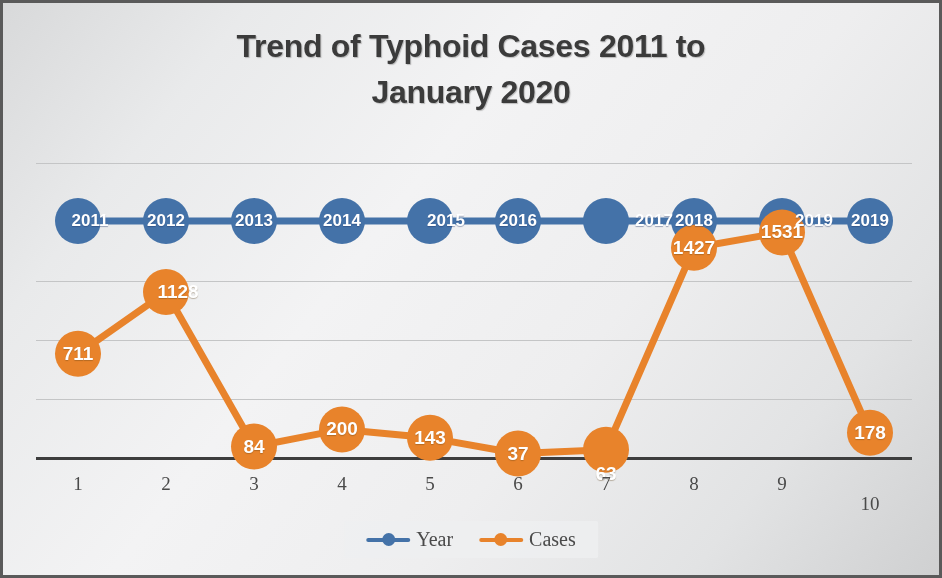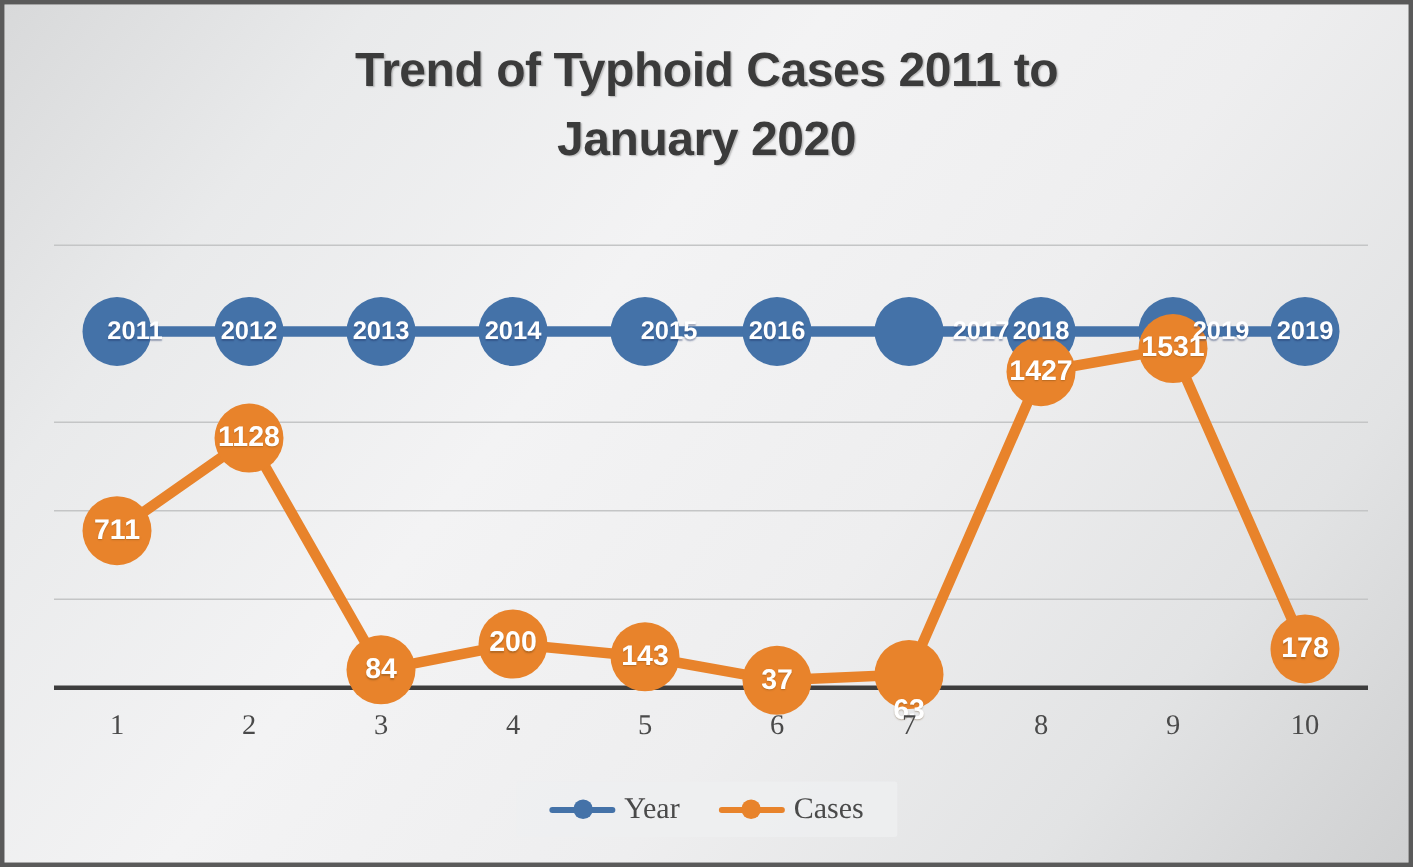--- a/index.html
+++ b/index.html
@@ -186,21 +186,21 @@
         <div class="marker-label year" style="left: 306px; top: 58px;">2014</div>
         <div class="marker-label year" style="left: 394px; top: 58px; margin-left: 16px;">2015</div>
         <div class="marker-label year" style="left: 482px; top: 58px;">2016</div>
         <div class="marker-label year" style="left: 570px; top: 58px; margin-left: 48px;">2017</div>
         <div class="marker-label year" style="left: 658px; top: 58px;">2018</div>
         <div class="marker-label year" style="left: 778px; top: 58px;">2019</div>
         <div class="marker-label year" style="left: 834px; top: 58px;">2019</div>
       </div>
     <div id="labels-cases">
         <div class="marker-label" style="left: 42px; top: 190.772px;">711</div>
-        <div class="marker-label" style="left: 130px; top: 129.056px;">1128</div>
+        <div class="marker-label" style="left: 142px; top: 129.056px;">1128</div>
         <div class="marker-label" style="left: 218px; top: 283.568px;">84</div>
         <div class="marker-label" style="left: 306px; top: 266.4px;">200</div>
         <div class="marker-label" style="left: 394px; top: 274.836px;">143</div>
         <div class="marker-label" style="left: 482px; top: 290.524px;">37</div>
         <div class="marker-label" style="left: 570px; top: 286.676px; margin-top: 24px;">63</div>
         <div class="marker-label" style="left: 658px; top: 84.804px;">1427</div>
         <div class="marker-label" style="left: 746px; top: 69.412px;">1531</div>
         <div class="marker-label" style="left: 834px; top: 269.656px;">178</div>
       </div>
   </div>
@@ -208,21 +208,21 @@
   <div id="x-axis">
       <div class="x-tick" style="left: 42px;">1</div>
       <div class="x-tick" style="left: 130px;">2</div>
       <div class="x-tick" style="left: 218px;">3</div>
       <div class="x-tick" style="left: 306px;">4</div>
       <div class="x-tick" style="left: 394px;">5</div>
       <div class="x-tick" style="left: 482px;">6</div>
       <div class="x-tick" style="left: 570px;">7</div>
       <div class="x-tick" style="left: 658px;">8</div>
       <div class="x-tick" style="left: 746px;">9</div>
-      <div class="x-tick" style="left: 834px;">10</div>
+      <div class="x-tick" style="left: 834px; margin-top: 20px;">10</div>
     </div>
 
   <div id="legend">
       <div class="legend-item">
         <span class="legend-swatch">
           <span class="lg-line" style="background: rgb(68, 114, 168);"></span>
           <span class="lg-dot" style="background: rgb(68, 114, 168);"></span>
         </span>
         <span class="legend-text">Year</span>
       </div>

